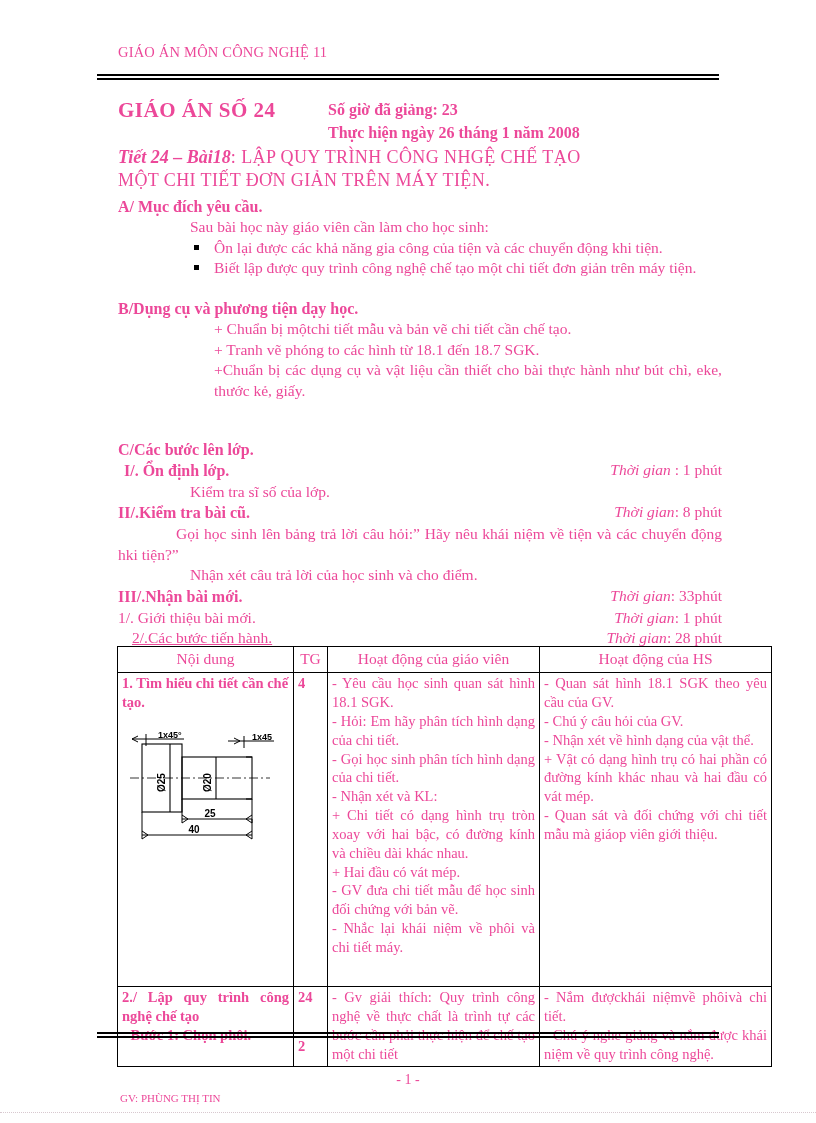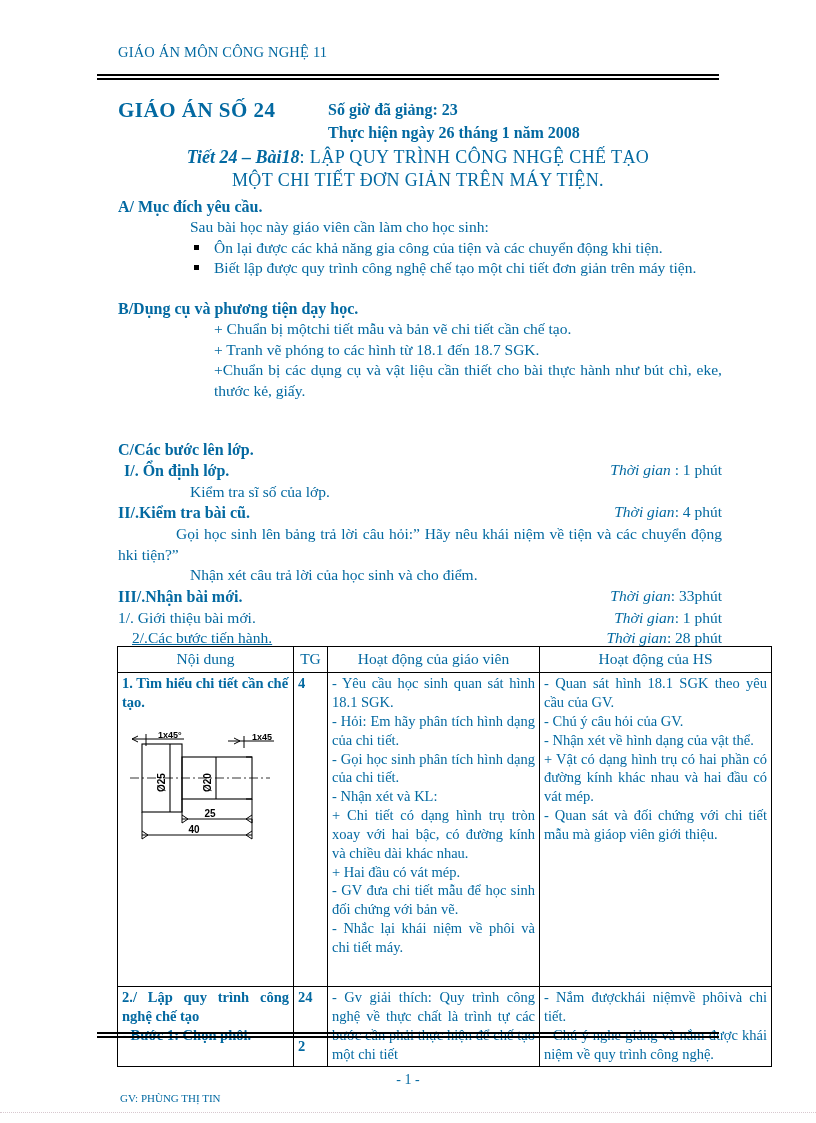--- a/index.html
+++ b/index.html
@@ -6,21 +6,21 @@
     margin: 0;
     padding: 0;
     background: #ffffff;
   }
   .page {
     position: relative;
     width: 816px;
     height: 1123px;
     background: #ffffff;
     font-family: "Liberation Serif", "DejaVu Serif", serif;
-    color: #0369a1;
+    color: #ec4899;
     overflow: hidden;
   }
 
   
   .run-header {
     position: absolute;
     left: 118px;
     top: 44px;
     font-size: 14.5px;
     letter-spacing: 0.2px;
@@ -65,21 +65,20 @@
     top: 26px;
     font-size: 16px;
     font-weight: bold;
   }
   .title-lesson {
     position: absolute;
     left: 118px;
     top: 48px;
     width: 600px;
     font-size: 18px;
-    text-align: center;
     line-height: 1.28;
   }
   .title-lesson .ital {
     font-style: italic;
     font-weight: bold;
   }
   .title-lesson .caps {
     letter-spacing: 0.4px;
   }
 
@@ -238,21 +237,21 @@
     <div class="sec-head">C/Các bước lên lớp.</div>
 
     <div class="time-line" style="padding-left:6px;">
       <span class="sec-head">I/. Ổn định lớp.</span>
       <span class="time-right"><span class="tg-ital">Thời gian</span><span> : 1 phút</span></span>
     </div>
     <div class="indent2">Kiểm tra sĩ số của lớp.</div>
 
     <div class="time-line">
       <span class="sec-head">II/.Kiểm tra bài cũ.</span>
-      <span class="time-right"><span class="tg-ital">Thời gian</span><span>: 4 phút</span></span>
+      <span class="time-right"><span class="tg-ital">Thời gian</span><span>: 8 phút</span></span>
     </div>
     <div class="justify" style="text-indent:58px;">Gọi học sinh lên bảng trả lời câu hỏi:” Hãy nêu khái niệm về tiện và các chuyển động hki tiện?”</div>
     <div class="indent2">Nhận xét câu trả lời của học sinh và cho điểm.</div>
 
     <div class="time-line">
       <span class="sec-head">III/.Nhận bài mới.</span>
       <span class="time-right"><span class="tg-ital">Thời gian</span><span>: 33phút</span></span>
     </div>
 
     <div class="time-line">

